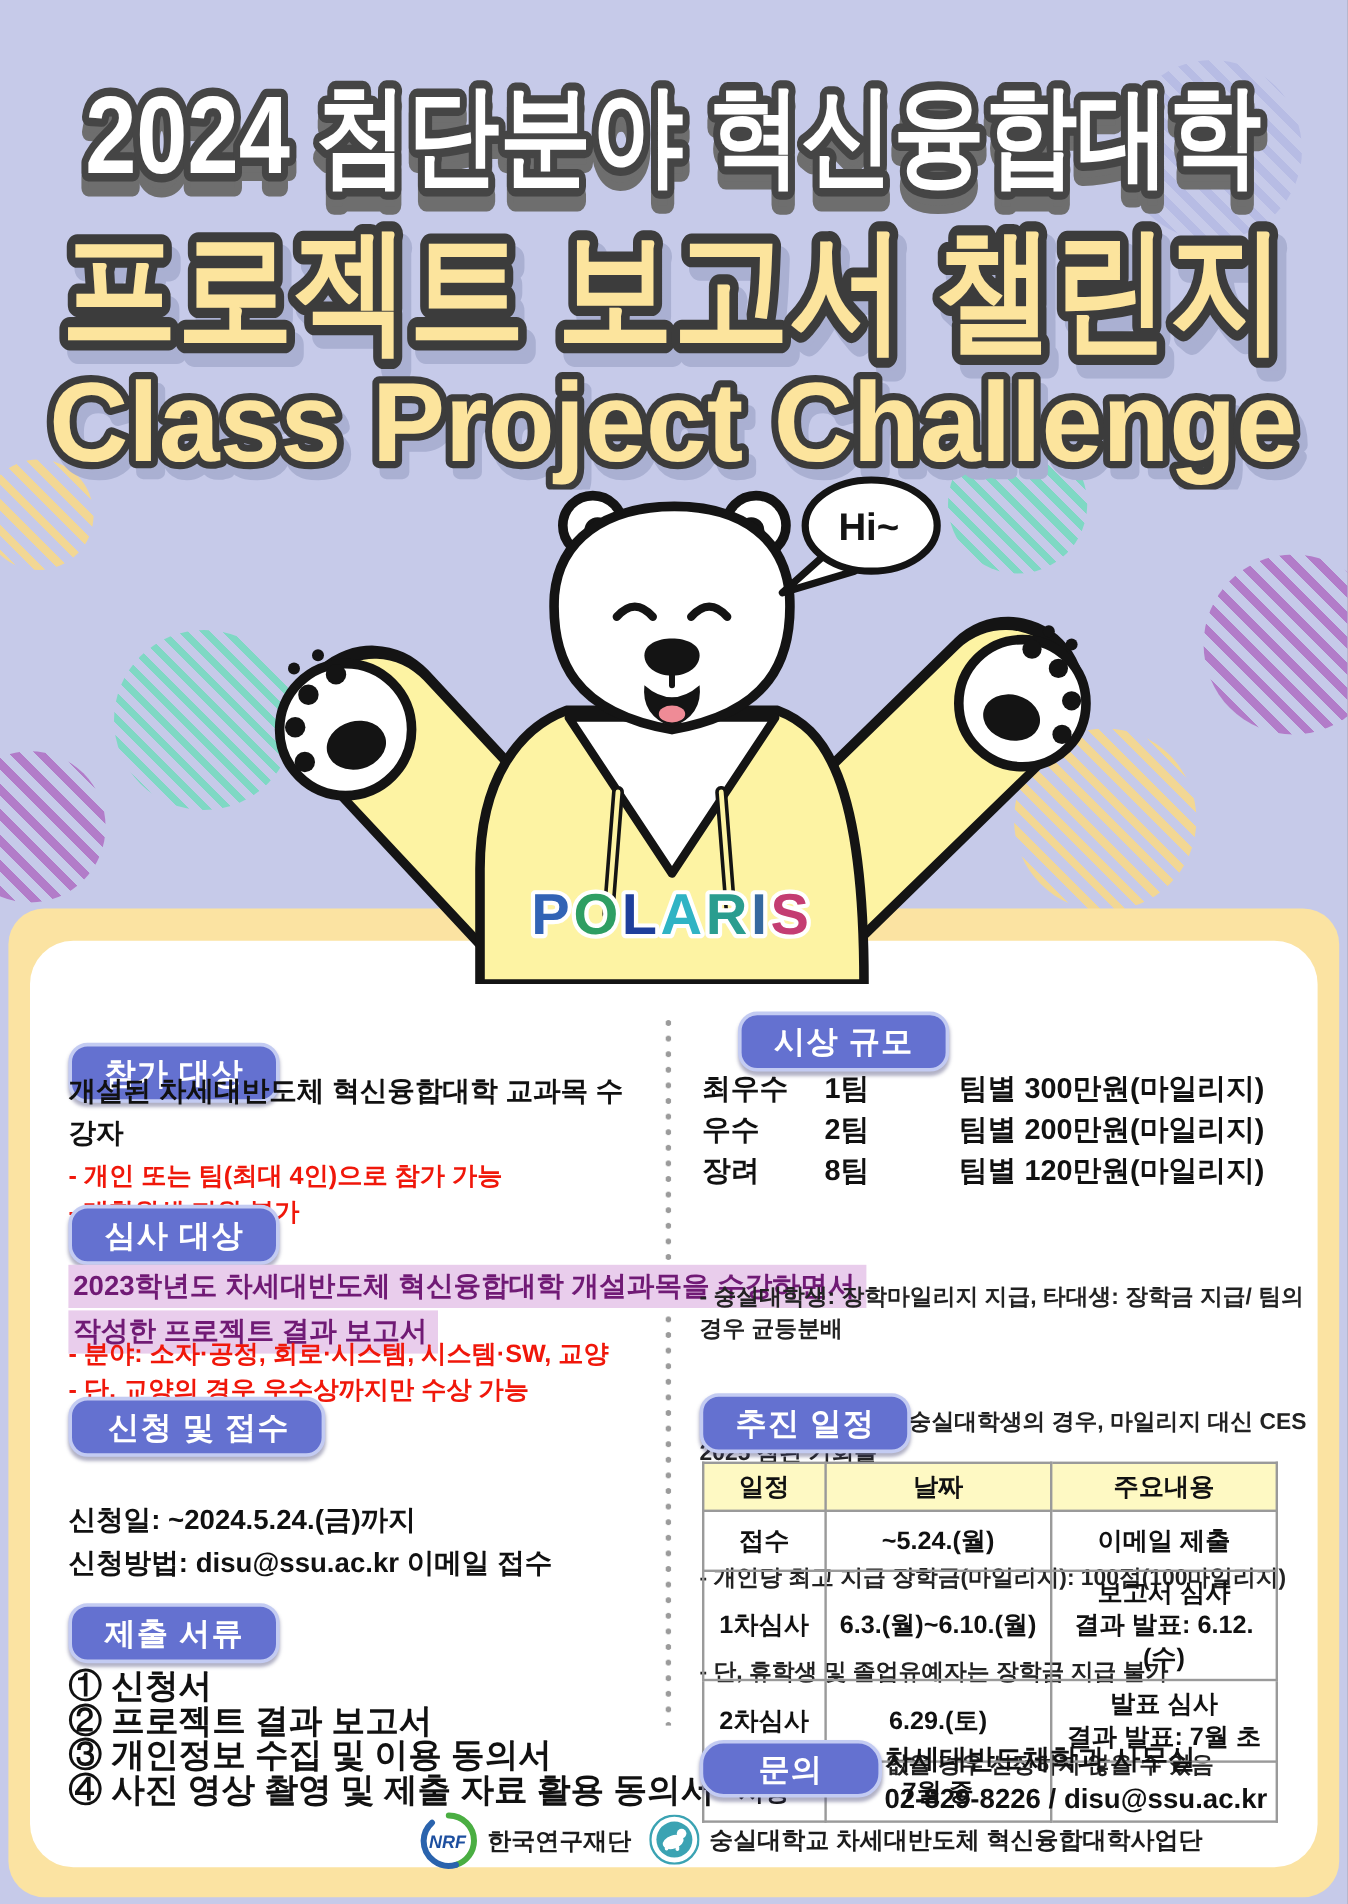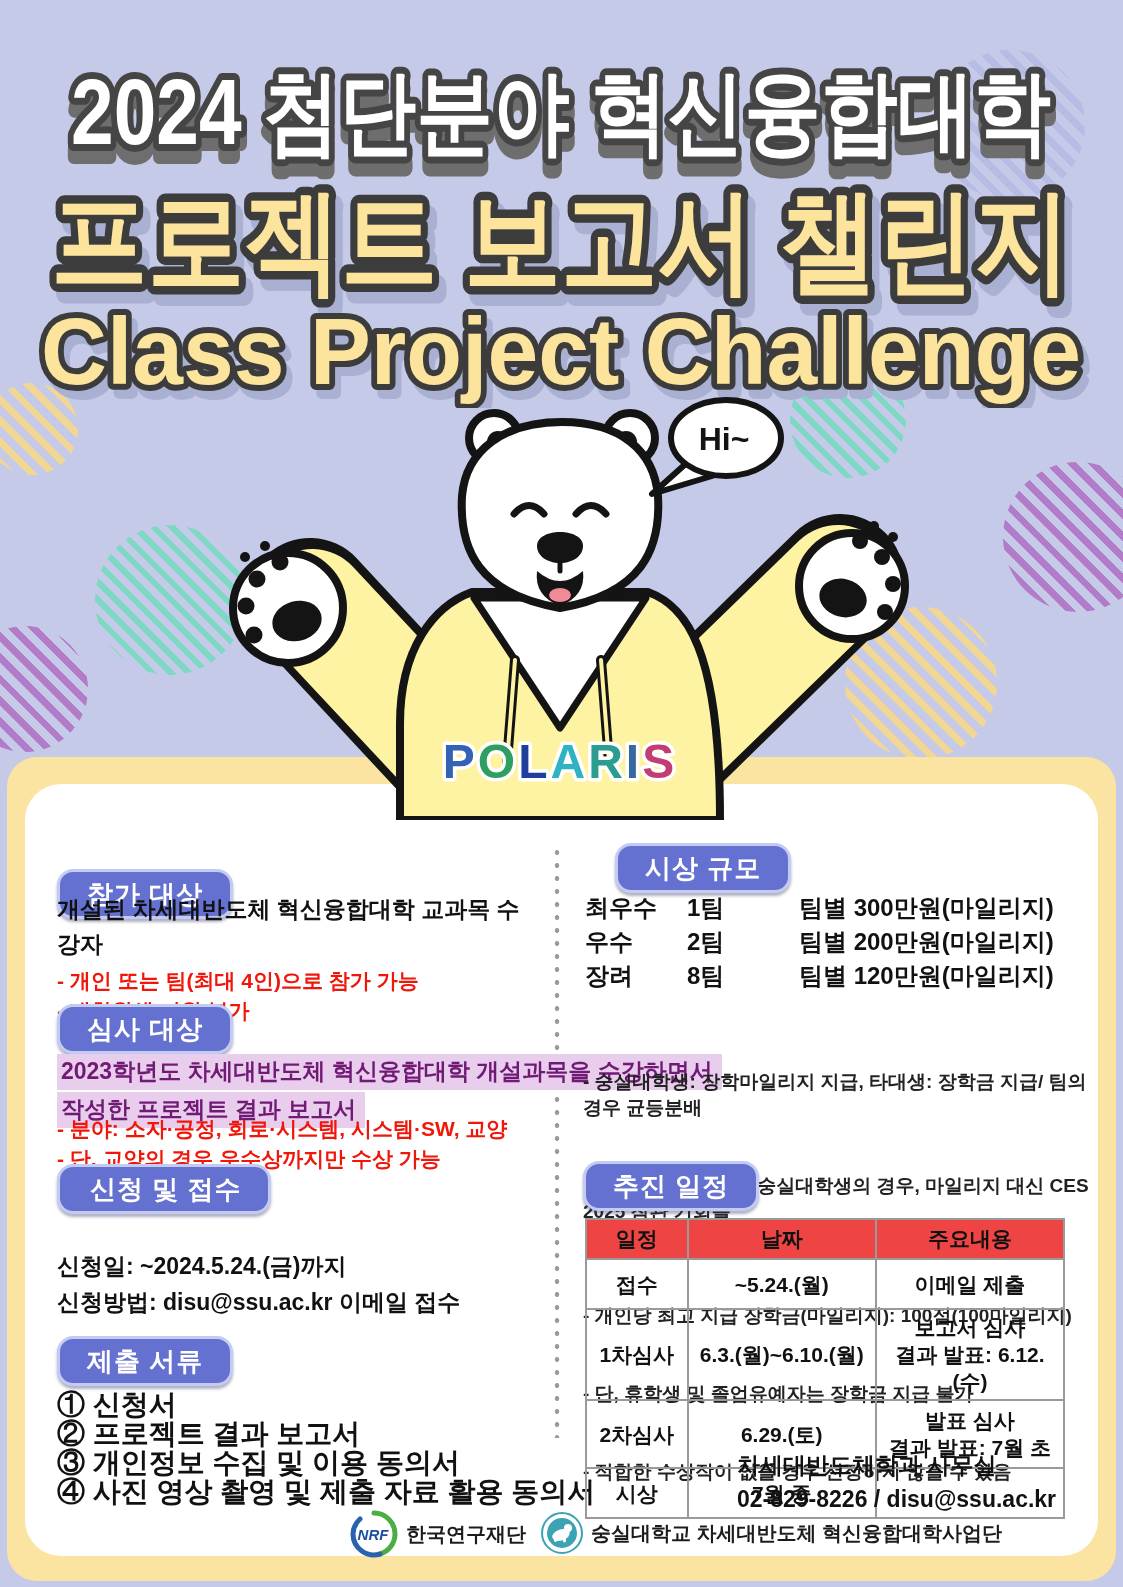--- a/index.html
+++ b/index.html
@@ -61,21 +61,21 @@
   .award-grade{width:102px;}
   .award-teams{width:112px;}
   .award-notes{left:583px;top:1017px;font-size:19px;font-weight:700;line-height:26px;
     color:#222;white-space:pre-wrap;width:510px;}
   .award-note{white-space:pre-wrap;}
 
   table.sched{position:absolute;left:585px;top:1218px;z-index:6;border-collapse:collapse;
     width:480px;font-size:21px;color:#111;}
   table.sched th,table.sched td{border:2px solid #9a9a9a;text-align:center;
     vertical-align:middle;padding:4px 4px;}
-  table.sched th{background:#ef4444;font-weight:700;height:30px;}
+  table.sched th{background:#fef9c3;font-weight:700;height:30px;}
   table.sched td{font-weight:700;white-space:pre-line;line-height:27px;}
   .row-h1 td{height:40px;}
   .row-h2 td{height:58px;}
   .col-a{width:98px;}
   .col-b{width:186px;}
   .col-c{width:190px;}
 
   .contact-org{left:737px;top:1450px;font-size:23px;font-weight:700;}
   .contact-tel{left:737px;top:1486px;font-size:23px;font-weight:700;}
 
@@ -270,20 +270,21 @@
 결과 발표: 7월 초</td>
     </tr>
     <tr class="row-h1">
       <td>시상</td>
       <td>7월 중</td>
       <td></td>
     </tr>
   </tbody>
     </table>
 
+  <div class="badge b-contact">문의</div>
   <div class="txt contact-org">차세대반도체학과 사무실</div>
   <div class="txt contact-tel">02-829-8226 / disu@ssu.ac.kr</div>
 
   <div class="footer-group fg-nrf">
     <svg width="48" height="48" viewBox="0 0 48 48">
       <circle cx="24" cy="24" r="22" fill="#ffffff"></circle>
       <path d="M 24,3 A 21,21 0 0 1 45,24 A 21,21 0 0 1 30,44" fill="none" stroke="#4aae42" stroke-width="5" stroke-linecap="round"></path>
       <path d="M 30,44 A 21,21 0 0 1 3,24 A 21,21 0 0 1 10,9" fill="none" stroke="#2a63ad" stroke-width="5" stroke-linecap="round"></path>
       <text x="23" y="30" text-anchor="middle" font-size="15" font-weight="bold" font-style="italic" fill="#1d4f9f" font-family="Liberation Sans, sans-serif">NRF</text>
     </svg>

